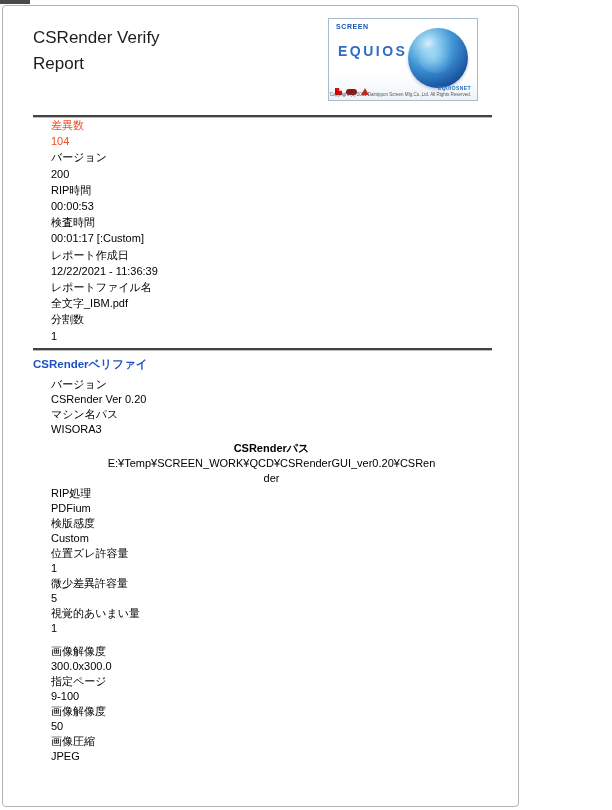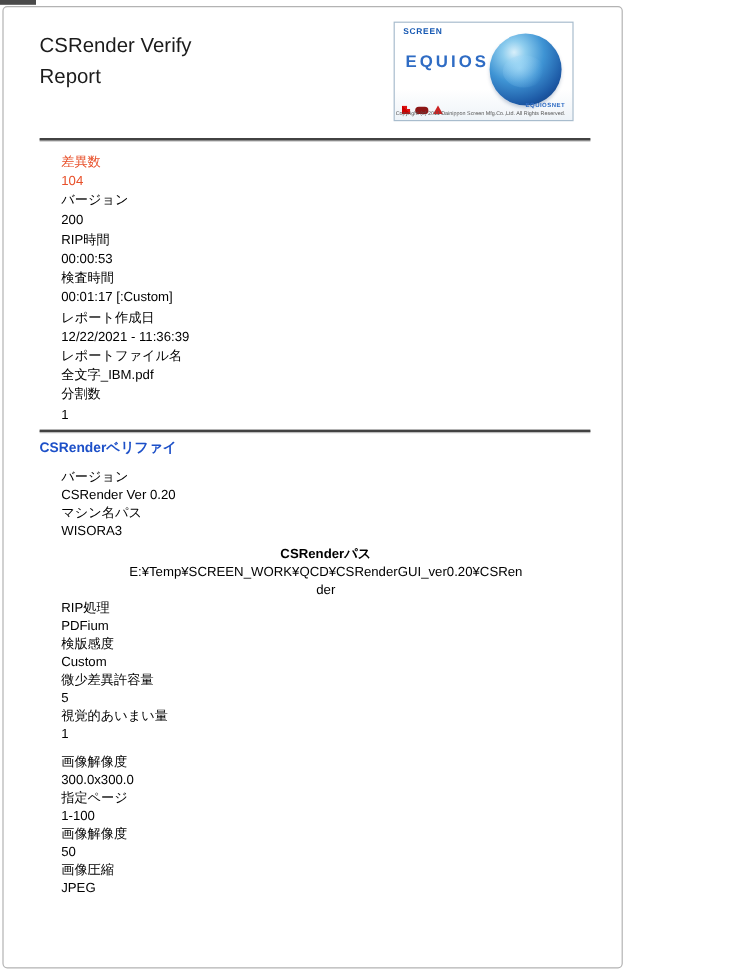--- a/index.html
+++ b/index.html
@@ -26,21 +26,21 @@
   .ic1{width:7px;height:7px;background:
        linear-gradient(45deg,#c00 49%,transparent 51%),#d11;clip-path:polygon(0 0,60% 0,60% 40%,100% 40%,100% 100%,0 100%);}
   .ic2{width:11px;height:6px;background:#8c1616;border-radius:3px;}
   .ic3{width:0;height:0;border-left:4px solid transparent;border-right:4px solid transparent;border-bottom:7px solid #c22;}
   .logo-net{position:absolute;right:6px;bottom:9px;font-size:5px;font-weight:bold;color:#2f6cc4;letter-spacing:.4px;}
   .logo-copy{position:absolute;right:6px;bottom:3px;font-size:4.5px;color:#555;white-space:nowrap;}
   
   .divider{height:2px;background:#424242;box-shadow:0 1px 0 rgba(150,150,150,.65);}
   
   .sec-h{font-size:11.5px;line-height:14px;font-weight:bold;color:#1d50c8;margin:7px 0 6px;}
-  .rows{margin-top:10px;}
+  .rows{margin-top:0;}
   .row{padding-left:18px;font-size:11px;line-height:15px;color:#000;}
   .sec-inspect .row{line-height:16.2px;}
   .row .lbl{display:inline-block;width:205px;vertical-align:top;}
   .row .val{display:inline-block;width:330px;vertical-align:top;word-break:break-all;}
   .row.alert .lbl,.row.alert .val{color:#e8502a;}
   .row.boldlbl .lbl{font-weight:bold;}
   .row.gap{margin-top:8px;}
   .row.gap-sm{margin-top:4px;text-align:center;} .sp4{height:4px;}
 </style>
 </head>
@@ -88,24 +88,25 @@
     <div class="divider"></div>
 
     <div>
       <div class="sec-h">CSRenderベリファイ</div>
       <div class="rows">
         <div class="row"><span class="lbl">バージョン</span><span class="val">CSRender Ver 0.20</span></div>
         <div class="row"><span class="lbl">マシン名パス</span><span class="val">WISORA3</span></div>
         <div class="row boldlbl gap-sm"><span class="lbl">CSRenderパス</span><span class="val">E:¥Temp¥SCREEN_WORK¥QCD¥CSRenderGUI_ver0.20¥CSRender</span></div>
         <div class="row"><span class="lbl">RIP処理</span><span class="val">PDFium</span></div>
         <div class="row"><span class="lbl">検版感度</span><span class="val">Custom</span></div>
+        <div class="row"><span class="lbl">位置ズレ許容量</span><span class="val">1</span></div>
         <div class="row"><span class="lbl">微少差異許容量</span><span class="val">5</span></div>
         <div class="row"><span class="lbl">視覚的あいまい量</span><span class="val">1</span></div>
         <div class="row gap"><span class="lbl">画像解像度</span><span class="val">300.0x300.0</span></div>
-        <div class="row"><span class="lbl">指定ページ</span><span class="val">1-100</span></div>
+        <div class="row"><span class="lbl">指定ページ</span><span class="val">9-100</span></div>
         <div class="row"><span class="lbl">画像解像度</span><span class="val">50</span></div>
         <div class="row"><span class="lbl">画像圧縮</span><span class="val">JPEG</span></div>
       </div>
 
     </div>
 
   </div>
 </div>
 
 </body></html>

